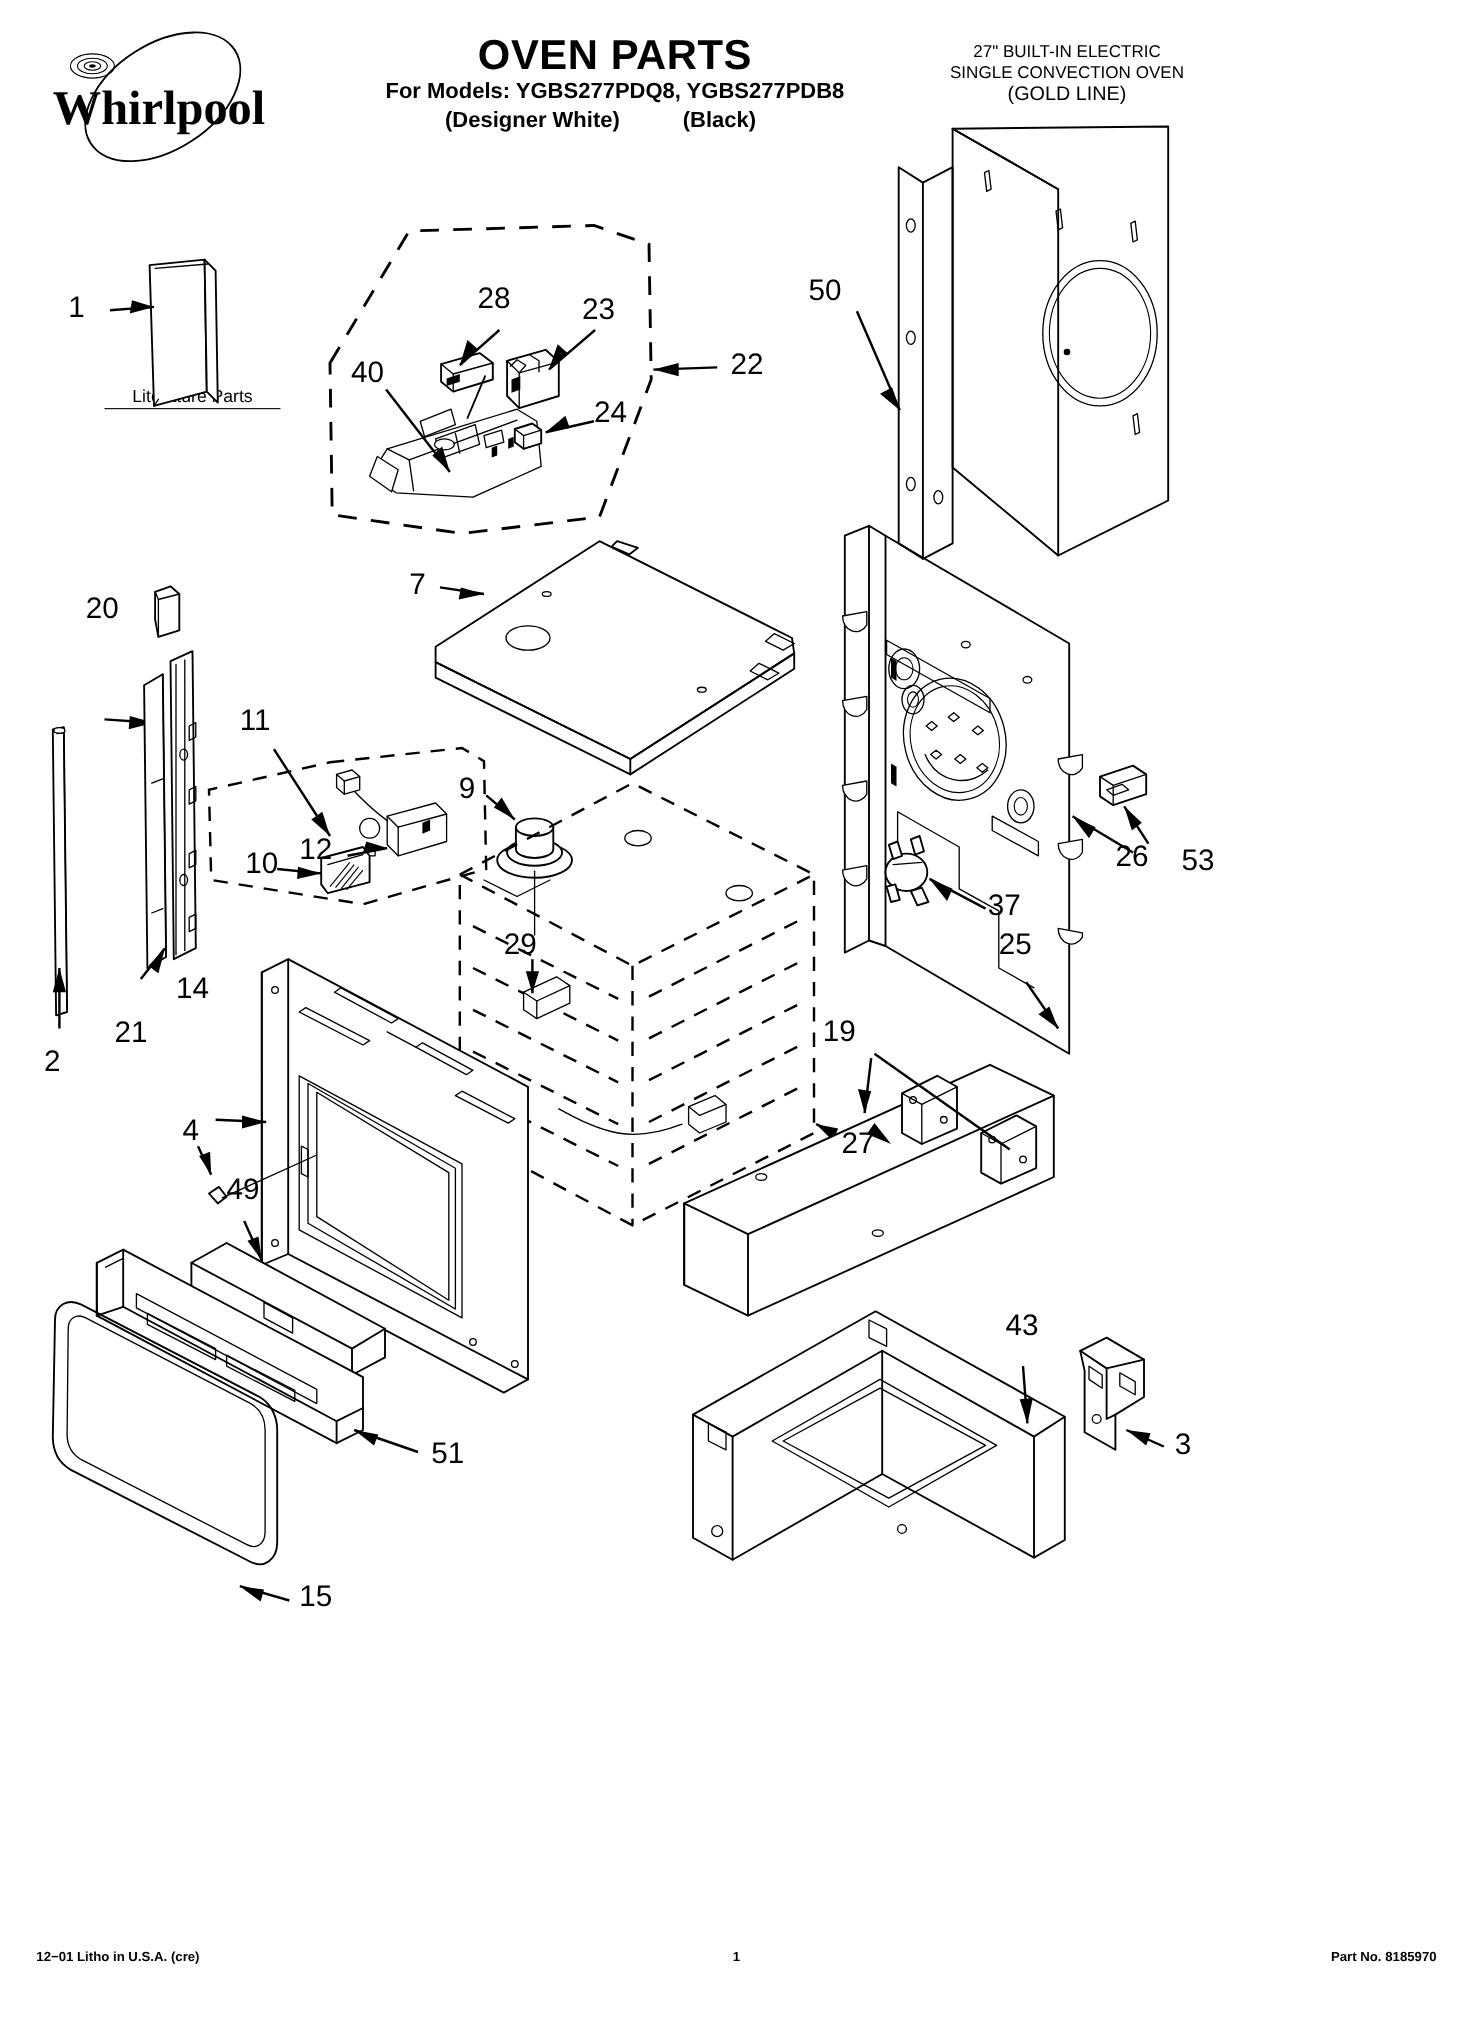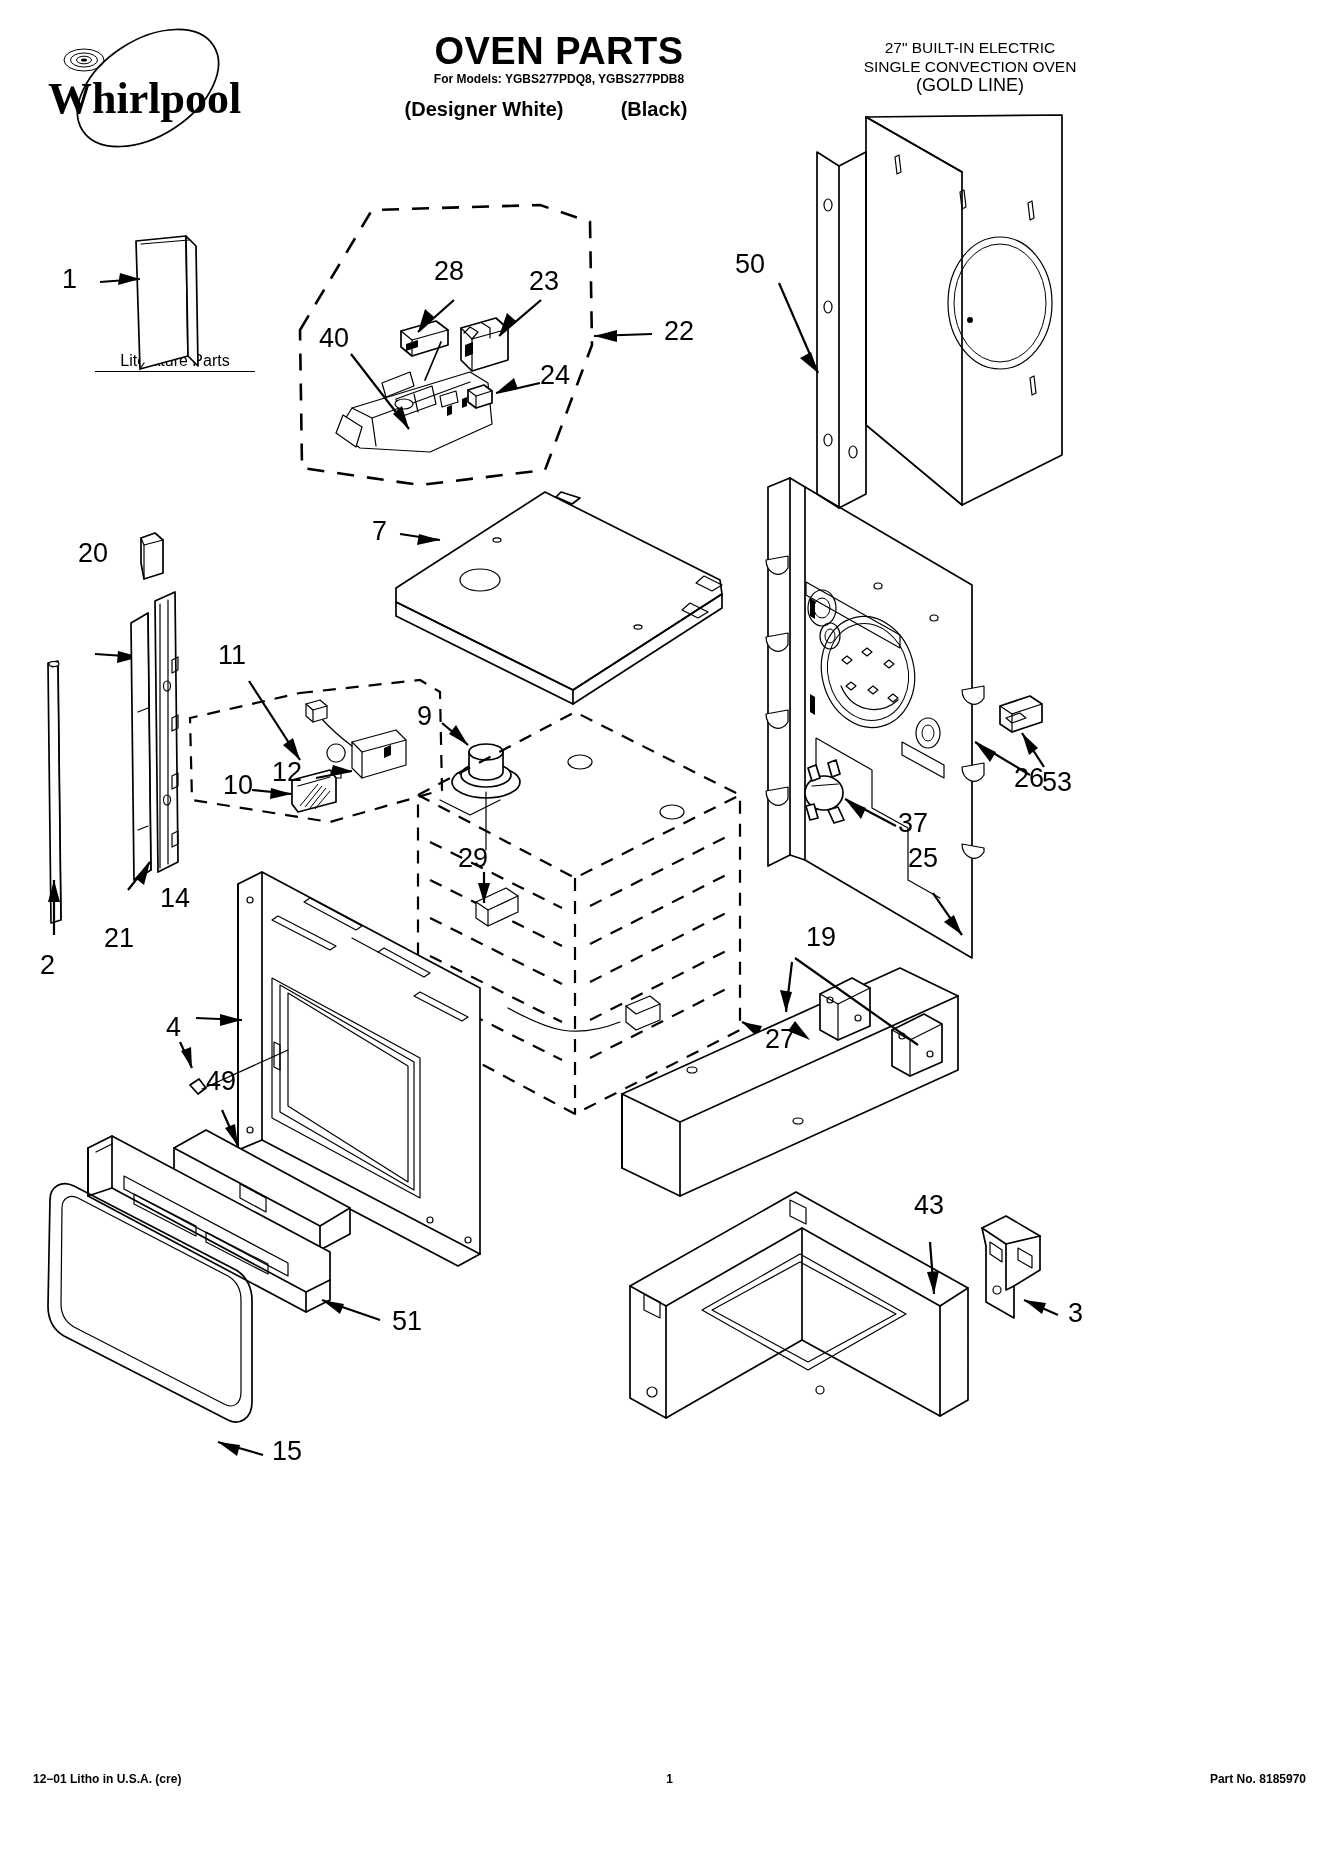--- a/index.html
+++ b/index.html
@@ -2,21 +2,21 @@
 <html><head>
 <meta charset="utf-8">
 <style>
   html,body{margin:0;padding:0;background:#fff;}
   body{width:1339px;height:1849px;position:relative;
        font-family:"Liberation Sans",sans-serif;color:#000;overflow:hidden;}
   #sheet{position:absolute;inset:0;width:1339px;height:1849px;}
 
   .hdr{position:absolute;text-align:center;}
   #title{left:339px;top:30px;width:440px;font-size:38px;font-weight:bold;letter-spacing:.5px;}
-  #models{left:319px;top:72px;width:480px;font-size:12px;font-weight:bold;}
+  #models{left:319px;top:72px;width:480px;font-size:20px;font-weight:bold;}
   #sub{left:319px;top:98px;width:480px;font-size:20px;font-weight:bold;}
   #sub .a{display:inline-block;width:190px;text-align:center;}
   #sub .b{display:inline-block;width:150px;text-align:center;}
   #right-hdr{left:820px;top:38px;width:300px;font-size:15.5px;line-height:19px;}
   #right-hdr .g{font-size:18px;}
 
   #litlabel{position:absolute;left:95px;top:352px;width:160px;text-align:center;
             font-size:16px;border-bottom:1.5px solid #000;padding-bottom:1px;}
 
   .ft{position:absolute;top:1772px;font-size:12px;font-weight:bold;}
@@ -528,34 +528,34 @@
 <div class="cal" style="left:40px;  top:952px;">2</div>
 <div class="cal" style="left:1068px;top:1300px;">3</div>
 <div class="cal" style="left:166px; top:1014px;">4</div>
 <div class="cal" style="left:372px; top:518px;">7</div>
 <div class="cal" style="left:417px; top:703px;">9</div>
 <div class="cal" style="left:223px; top:772px;">10</div>
 <div class="cal" style="left:218px; top:642px;">11</div>
 <div class="cal" style="left:272px; top:759px;">12</div>
 <div class="cal" style="left:160px; top:885px;">14</div>
 <div class="cal" style="left:272px; top:1438px;">15</div>
-<div class="cal" style="left:806px; top:924px;">19</div>
+<div class="cal" style="left:748px; top:924px;">19</div>
 <div class="cal" style="left:40px;  top:540px;margin-left:38px;">20</div>
 <div class="cal" style="left:104px; top:925px;">21</div>
 <div class="cal" style="left:664px; top:318px;">22</div>
 <div class="cal" style="left:529px; top:268px;">23</div>
 <div class="cal" style="left:540px; top:362px;">24</div>
 <div class="cal" style="left:908px; top:845px;">25</div>
 <div class="cal" style="left:1014px;top:765px;">26</div>
 <div class="cal" style="left:765px; top:1026px;">27</div>
 <div class="cal" style="left:434px; top:258px;">28</div>
 <div class="cal" style="left:458px; top:845px;">29</div>
 <div class="cal" style="left:319px; top:325px;">40</div>
 <div class="cal" style="left:898px; top:810px;">37</div>
 <div class="cal" style="left:914px; top:1192px;">43</div>
 <div class="cal" style="left:206px; top:1068px;">49</div>
 <div class="cal" style="left:735px; top:251px;">50</div>
 <div class="cal" style="left:392px; top:1308px;">51</div>
-<div class="cal" style="left:1042px;top:769px;">53</div>
+<div class="cal" style="left:1074px;top:769px;">53</div>
 
 <div class="ft" id="ft-left">12−01 Litho in U.S.A. (cre)</div>
 <div class="ft" id="ft-mid">1</div>
 <div class="ft" id="ft-right">Part No. 8185970</div>
 
 </body></html>

